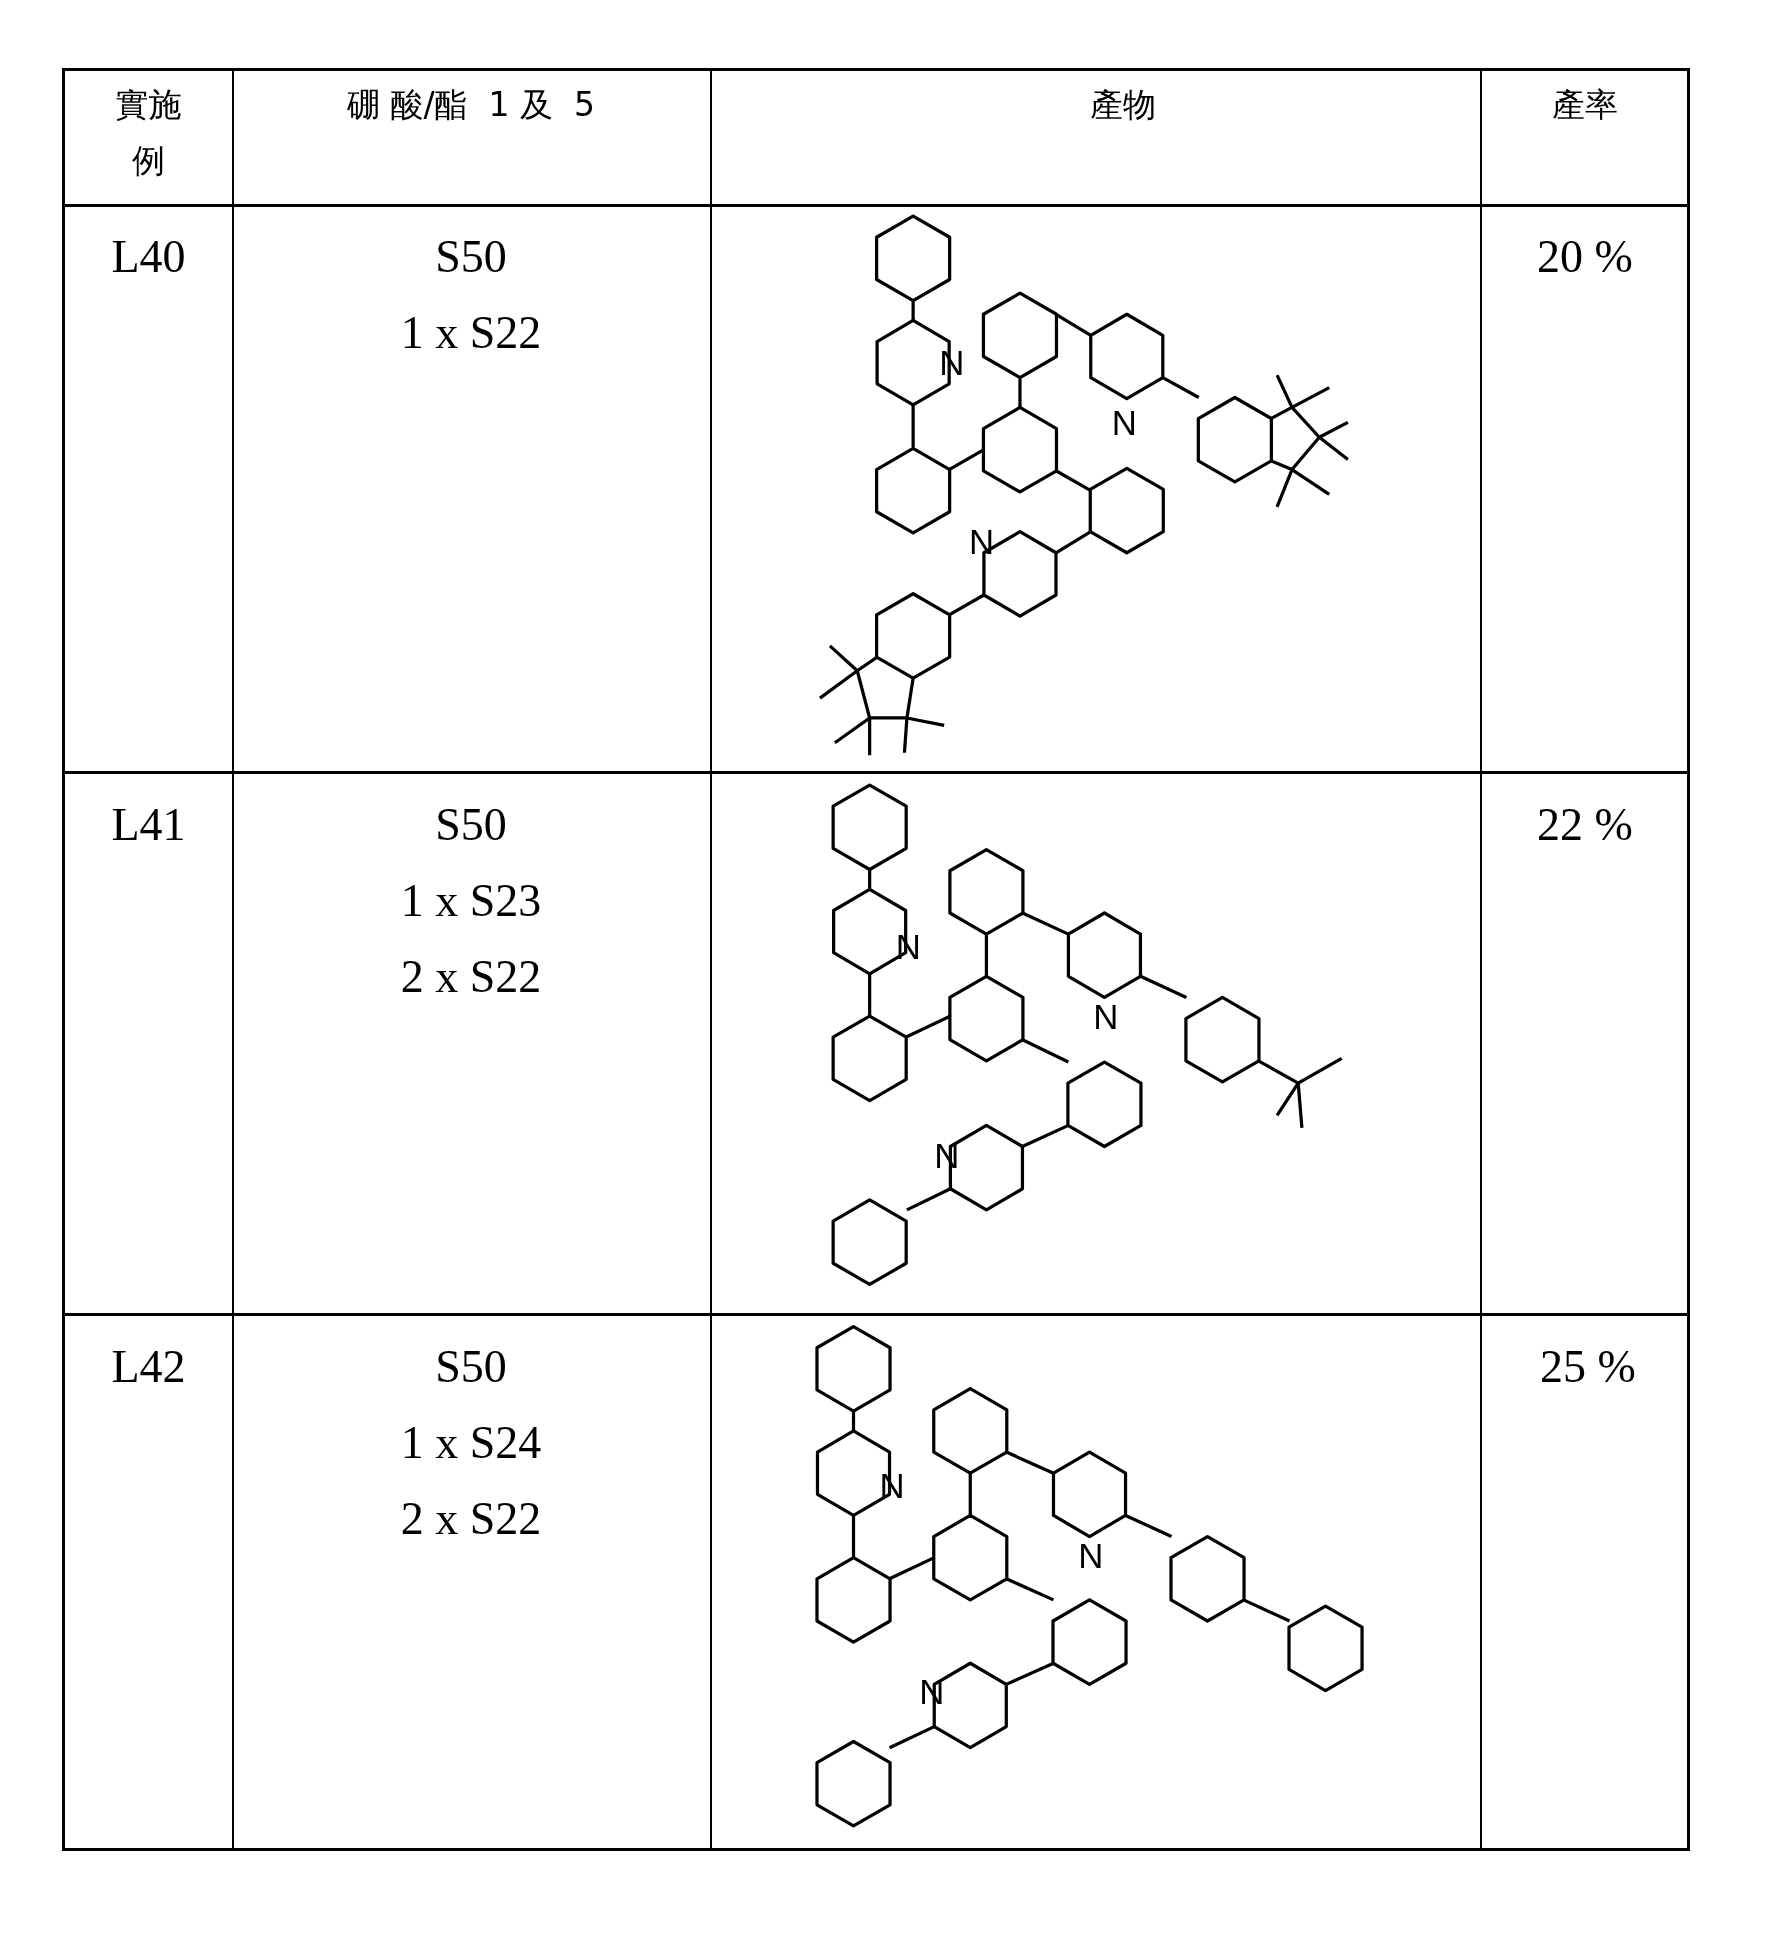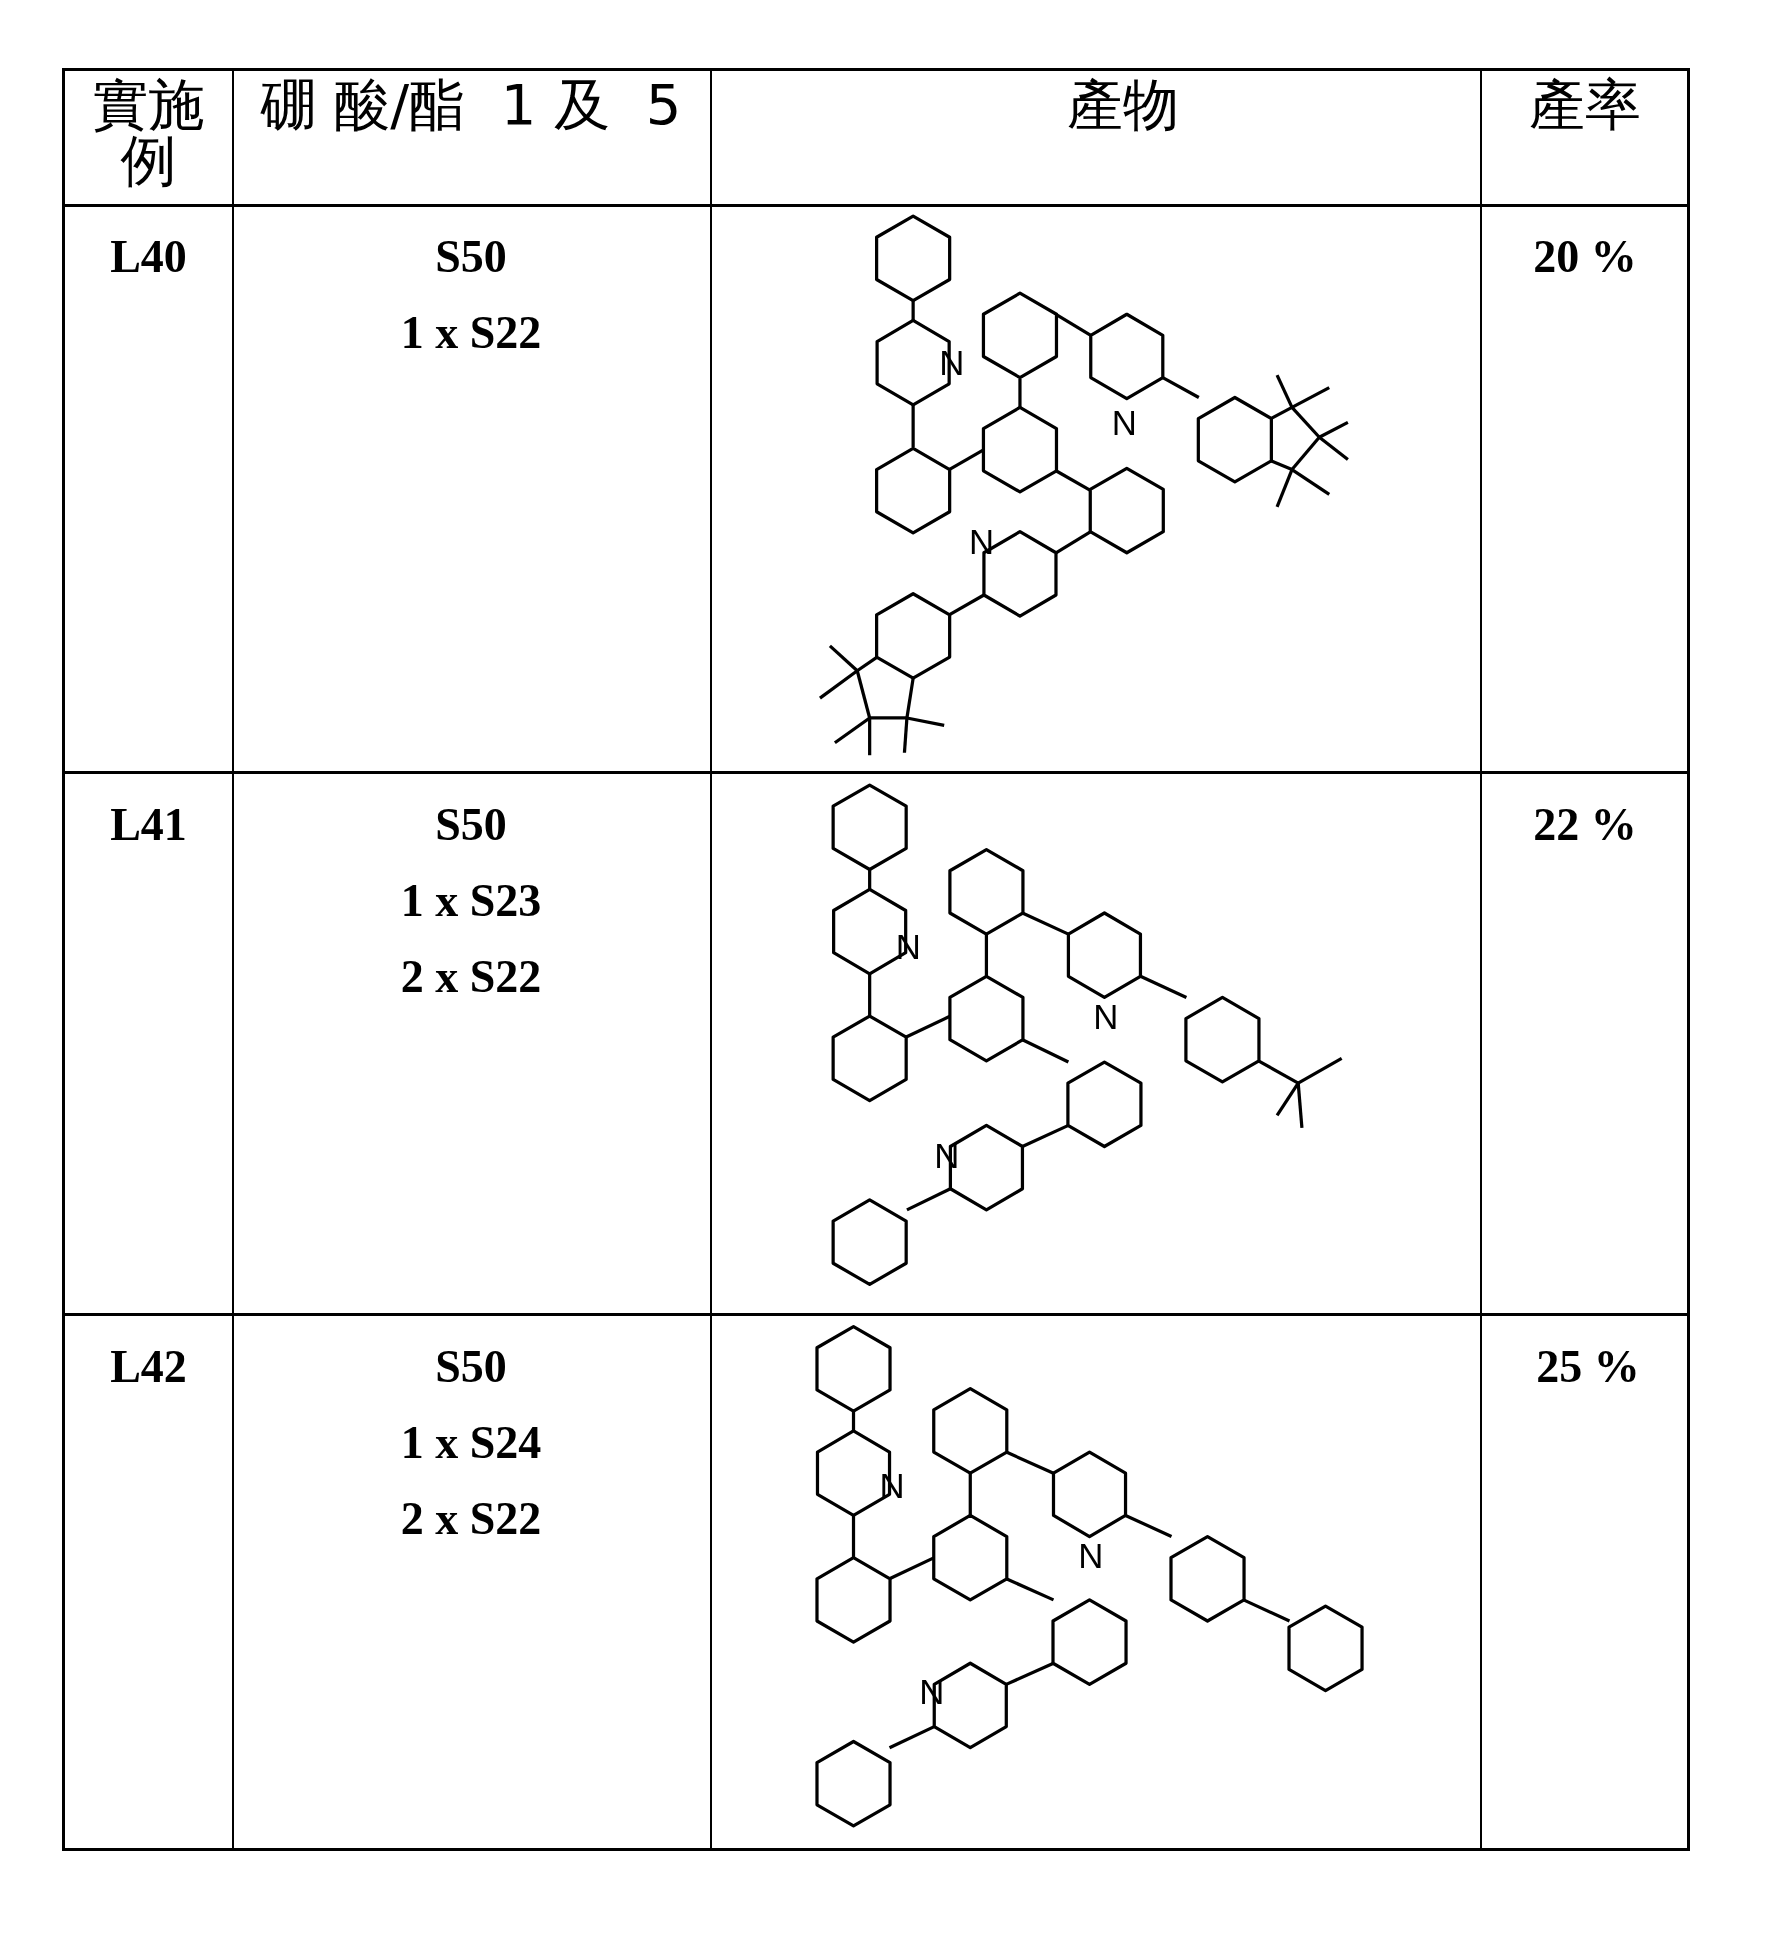--- a/index.html
+++ b/index.html
@@ -3,22 +3,22 @@
 <meta charset="utf-8">
 <style>
   html, body { margin:0; padding:0; background:#ffffff; }
   body { width:1789px; height:1939px; position:relative; overflow:hidden;
          font-family:"Liberation Serif", "DejaVu Serif", serif; color:#000; }
   .tbl { position:absolute; left:62px; top:68px; width:1628px; height:1783px;
          border:3px solid #000; box-sizing:border-box; }
   .vline { position:absolute; top:0; bottom:0; width:0; border-left:2.5px solid #000; }
   .hline { position:absolute; left:0; right:0; height:0; border-top:3px solid #000; }
   .cell { position:absolute; text-align:center; box-sizing:border-box; }
-  .hdr { font-family:"DejaVu Sans", sans-serif; font-size:56px; line-height:56px; }
-  .val { font-size:46px; line-height:76px;font-weight:bold; }
+  .hdr { font-family:"DejaVu Sans", sans-serif; font-size:33px; line-height:56px; }
+  .val { font-size:46px; line-height:76px; }
   svg.mol { position:absolute; }
   svg.mol line, svg.mol polyline, svg.mol polygon, svg.mol path { stroke:#000; stroke-width:2.6; fill:none; stroke-linejoin:round; }
   svg.mol text { font-family:"Liberation Sans", sans-serif; font-size:28px; fill:#000; }
 </style>
 </head>
 <body>
 
 <div class="tbl">
 
   <div class="vline" style="left:167px"></div>

